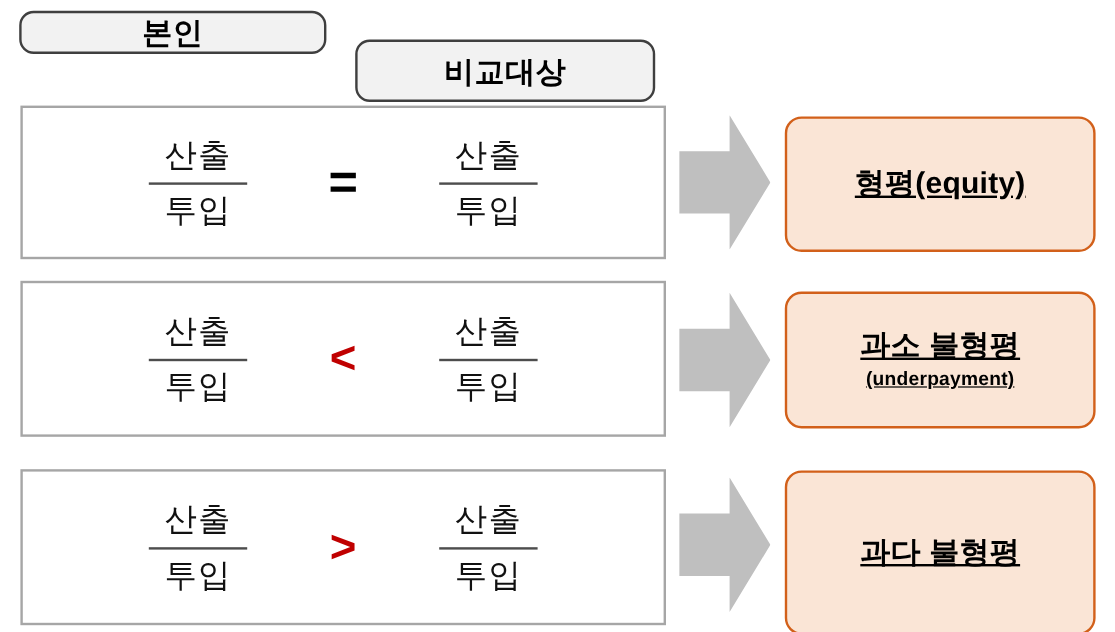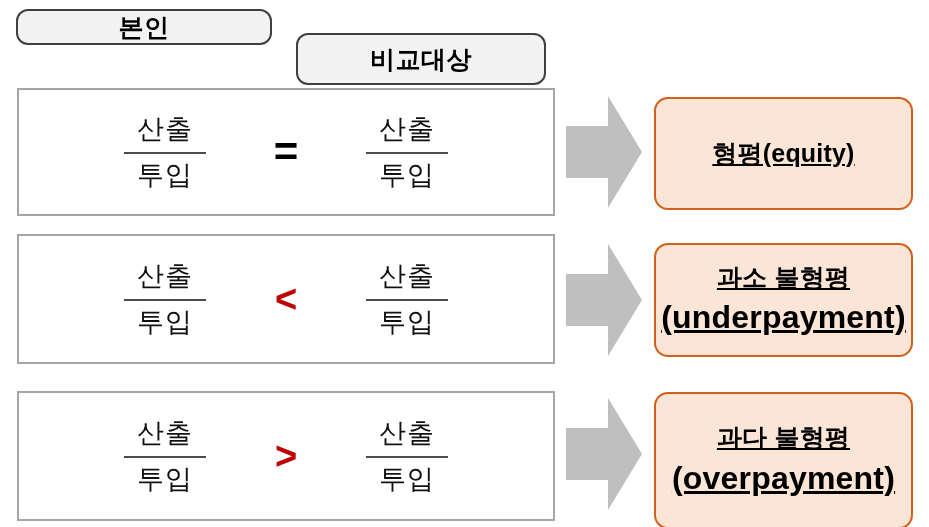--- a/index.html
+++ b/index.html
@@ -120,21 +120,21 @@
     align-items: center;
     justify-content: center;
     color: #000000;
     font-weight: bold;
   }
   #result-box-1 { top: 97px;  height: 113px; }
   #result-box-2 { top: 243px; height: 114px; }
   #result-box-3 { top: 392px; height: 137px; }
 
   .result-line { font-size: 25px; line-height: 1.42; letter-spacing: 0.2px; text-decoration: underline; }
-  .result-line.line-2 { font-size: 32px; }
+  .result-line.line-2 { font-size: 16px; }
 </style>
 </head>
 <body>
 
 <div id="diagram">
 
   <div class="header-pill" id="pill-self">
     <span>본인</span>
   </div>
   <div class="header-pill" id="pill-reference">
@@ -211,16 +211,15 @@
   </div>
 
   <div class="arrow" id="arrow-3">
     <svg viewBox="0 0 76 112" preserveAspectRatio="none" aria-hidden="true">
       <polygon points="0,30 42,30 42,0 76,56 42,112 42,82 0,82" fill="#bfbfbf"></polygon>
     </svg>
   </div>
 
   <div class="result-box" id="result-box-3">
     <span class="result-line">과다 불형평</span>
-    <span class="result-line line-2">(overpayment)</span>
   </div>
 
 </div>
 
 </body></html>

